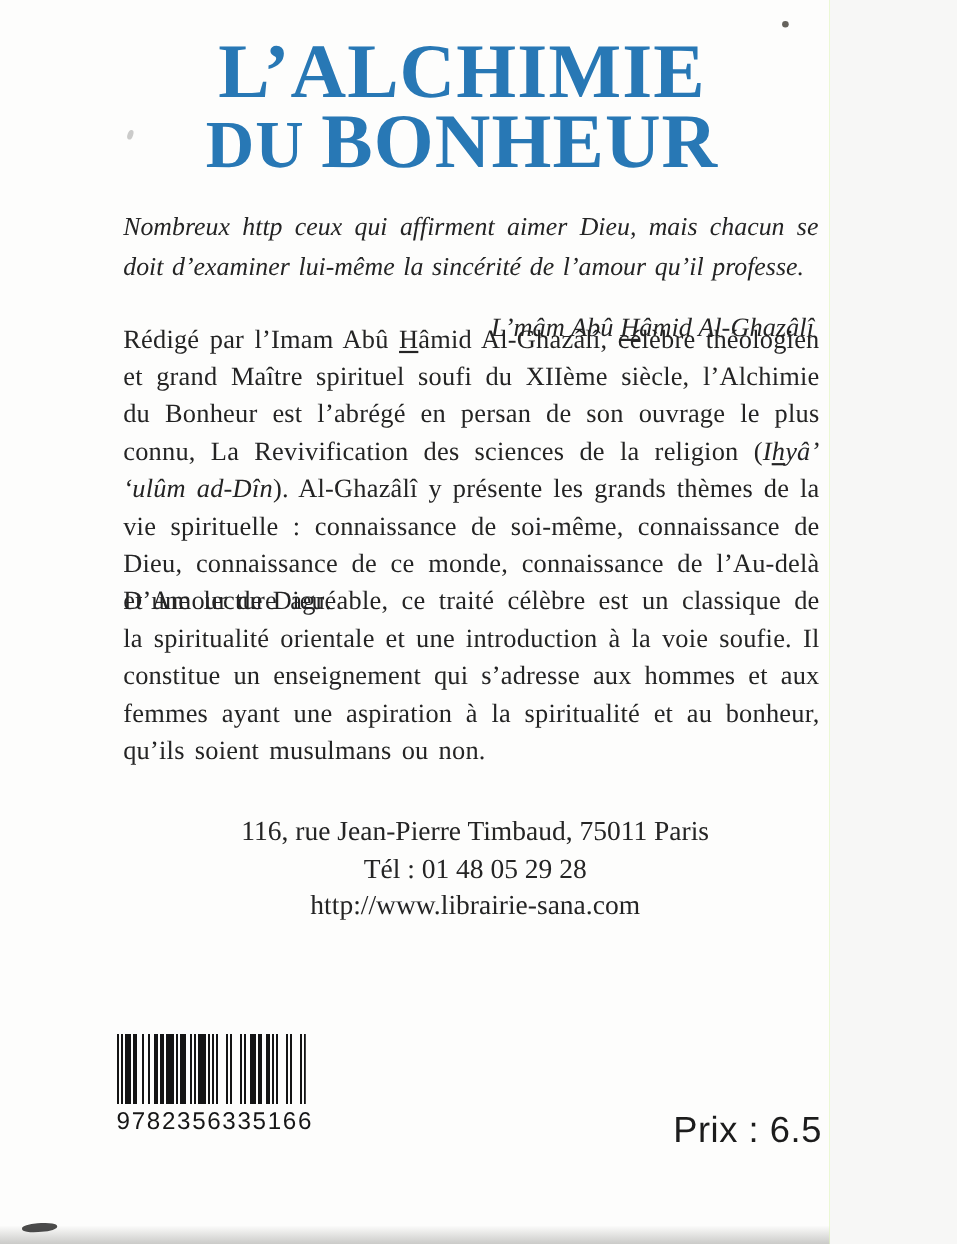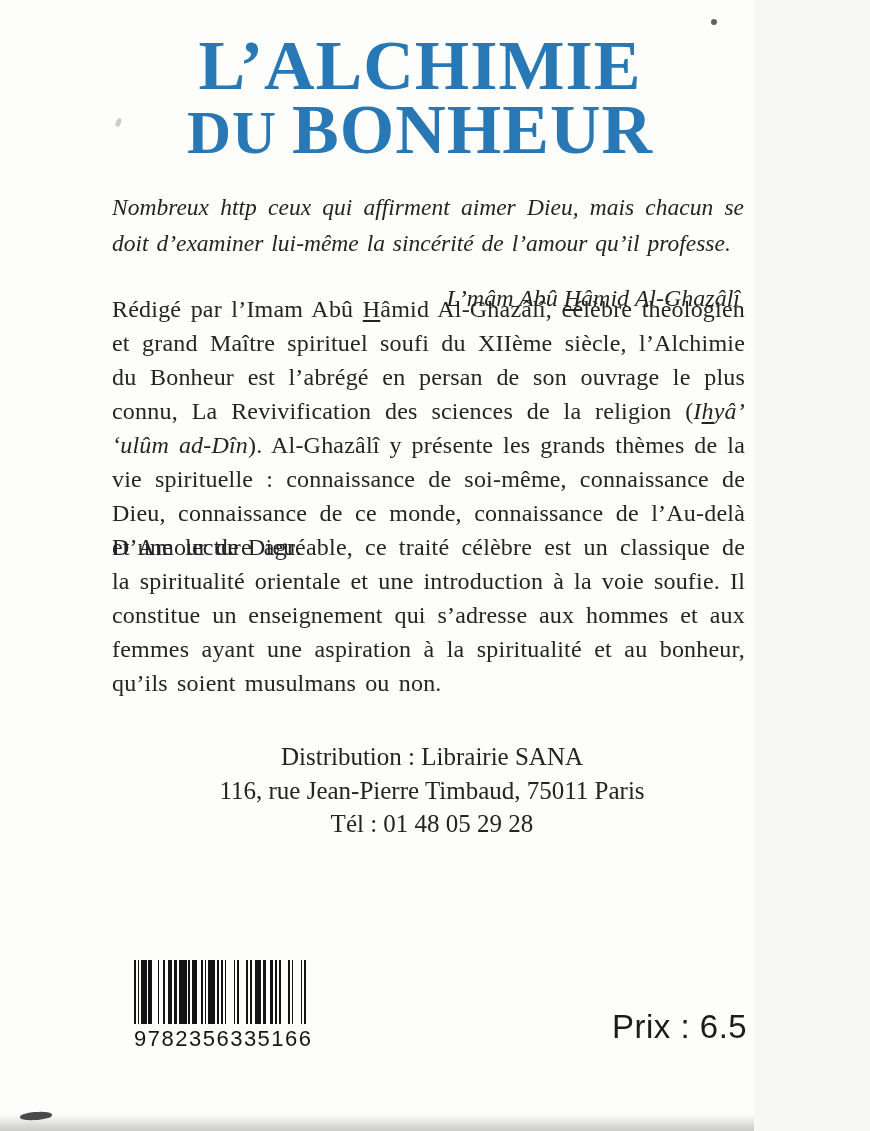--- a/index.html
+++ b/index.html
@@ -62,21 +62,21 @@
   .para1{top:292px;}
   .para2{top:530px;}
   .seg-i{font-style:italic;}
   .seg-u{text-decoration:underline;text-underline-offset:3px;text-decoration-thickness:1.5px;}
   
   .distribution{
     position:absolute;left:26px;top:740px;width:812px;
     text-align:center;font-size:25px;line-height:33.5px;color:#242424;
   }
   
-  .barcode{position:absolute;left:106px;top:960px;width:172px;text-align:right;margin-left:28px;}
+  .barcode{position:absolute;left:106px;top:940px;width:172px;text-align:right;}
   .barcode-bars{display:block;width:172px;height:64px;}
   .barcode-bars svg{display:block;width:172px;height:64px;shape-rendering:crispEdges;}
   .barcode-digits{
     font-family:"Liberation Sans", sans-serif;
     font-size:22px;letter-spacing:1.5px;color:#161616;margin-top:2px;
   }
   
   .price{
     position:absolute;left:612px;top:1008px;width:200px;
     font-family:"Liberation Sans", sans-serif;
@@ -95,23 +95,23 @@
     <div class="title-line2"><span class="title-du">DU</span><span>BONHEUR</span></div>
   </div>
 
   <div class="quote">Nombreux http ceux qui affirment aimer Dieu, mais chacun se doit d’examiner lui-même la sincérité de l’amour qu’il professe.</div>
   <div class="attribution"><span>L’mâm Abû </span><span class="seg-u">H</span><span>âmid Al-Ghazâlî</span></div>
 
   <div class="para para1"><span>Rédigé par l’Imam Abû </span><span class="seg-u">H</span><span>âmid Al-Ghazâlî, célèbre théologien et grand Maître spirituel soufi du XIIème siècle, l’Alchimie du Bonheur est l’abrégé en persan de son ouvrage le plus connu, La Revivification des sciences de la religion (</span><span class="seg-i">I</span><span class="seg-i seg-u">h</span><span class="seg-i">yâ’ ‘ulûm ad-Dîn</span><span>). Al-Ghazâlî y présente les grands thèmes de la vie spirituelle : connaissance de soi-même, connaissance de Dieu, connaissance de ce monde, connaissance de l’Au-delà et Amour de Dieu.</span></div>
   <div class="para para2">D’une lecture agréable, ce traité célèbre est un classique de la spiritualité orientale et une introduction à la voie soufie. Il constitue un enseignement qui s’adresse aux hommes et aux femmes ayant une aspiration à la spiritualité et au bonheur, qu’ils soient musulmans ou non.</div>
 
   <div class="distribution">
-    <div>Distribution : Librairie SANA</div>
     <div>116, rue Jean-Pierre Timbaud, 75011 Paris</div>
     <div>Tél : 01 48 05 29 28</div>
+    <div>http://www.librairie-sana.com</div>
   </div>
 
   <div class="barcode">
     <div class="barcode-bars">
         <svg viewBox="0 0 95 64" preserveAspectRatio="none">
           <rect x="0" y="0" width="1" height="64" fill="#141414"></rect>
           <rect x="2" y="0" width="1" height="64" fill="#141414"></rect>
           <rect x="4" y="0" width="3" height="64" fill="#141414"></rect>
           <rect x="8" y="0" width="2" height="64" fill="#141414"></rect>
           <rect x="13" y="0" width="1" height="64" fill="#141414"></rect>

